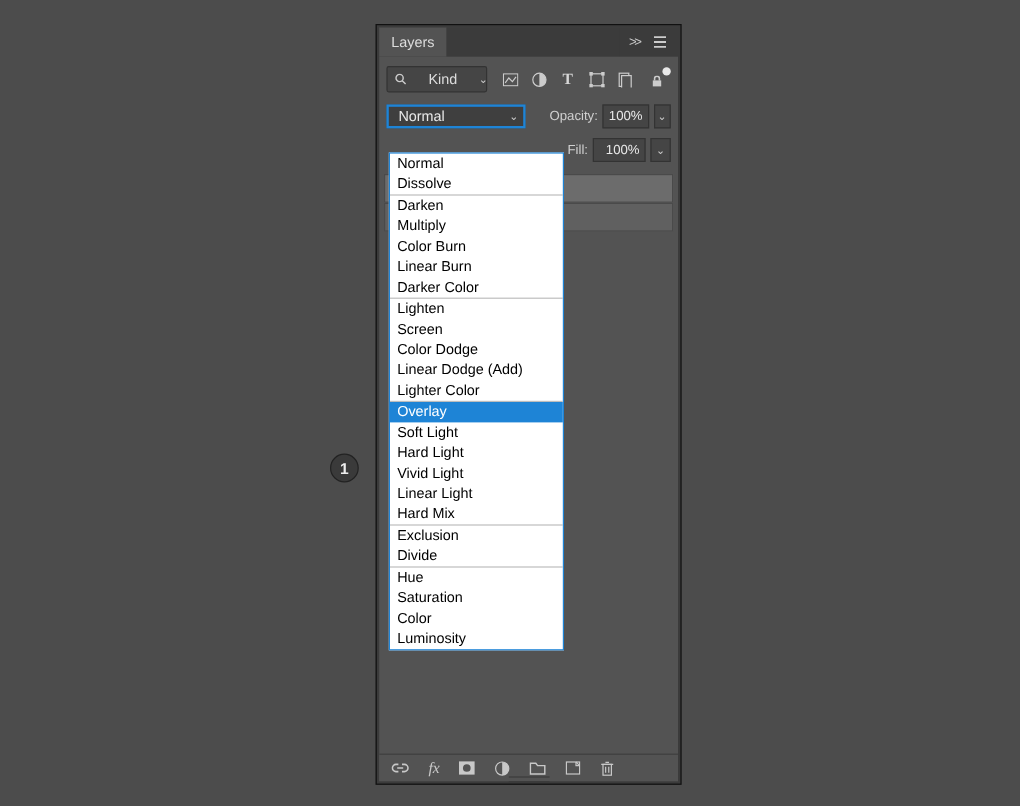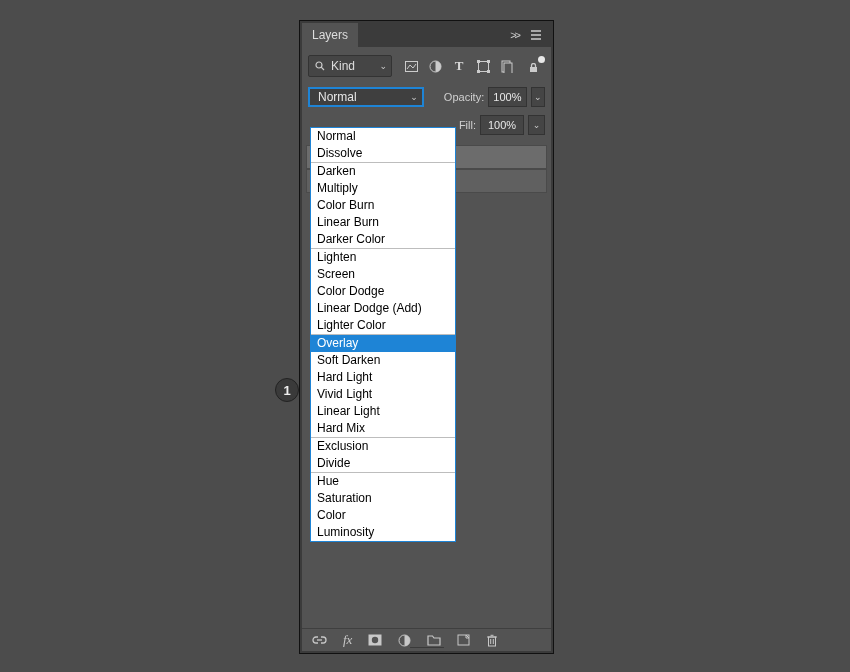--- a/index.html
+++ b/index.html
@@ -1,40 +1,40 @@
 <!DOCTYPE html>
 <html><head>
 <meta charset="utf-8">
 <style>
   html,body{margin:0;padding:0;width:850px;height:672px;background:#4c4c4c;font-family:"Segoe UI",Tahoma,Arial,sans-serif;font-size:12px;color:#ccc;overflow:hidden}
-  .frame{position:absolute;left:299px;top:20px;width:253px;height:632px;border:1px solid #111;background:#3b3b3b}
+  .frame{position:absolute;left:313px;top:20px;width:253px;height:632px;border:1px solid #111;background:#3b3b3b}
   .panel{position:absolute;left:2px;top:2px;right:2px;bottom:2px;background:#535353}
 
   
   .tabbar{height:24px;background:#3b3b3b;display:flex;align-items:stretch}
   .tab{background:#535353;color:#ddd;font-size:12px;padding:5px 10px 0 10px;height:24px;box-sizing:border-box;position:relative}
   .tab-after{flex:1;background:#3b3b3b}
   .tabbar-right{display:flex;align-items:center;gap:10px;padding:0 8px;background:#3b3b3b}
 
   
   .filterrow{display:flex;align-items:center;gap:6px;padding:8px 6px 10px 6px}
-  .kind-dd{display:flex;align-items:center;gap:6px;width:72px;height:20px;background:#454545;border:1px solid #333;border-radius:2px;padding:0 4px 0 6px;color:#ddd}
+  .kind-dd{display:flex;align-items:center;gap:18px;width:72px;height:20px;background:#454545;border:1px solid #333;border-radius:2px;padding:0 4px 0 6px;color:#ddd}
   .kind-dd .chev{margin-left:auto;font-size:9px;color:#ccc}
   .filter-icons{display:flex;align-items:center;gap:10px;margin-left:6px}
   .ficon{width:14px;height:14px;display:flex;align-items:center;justify-content:center;color:#d7d7d7}
   .lock-dot{position:relative;width:14px;height:14px}
   .lock-dot .lock{position:absolute;left:0;bottom:0;font-size:11px;color:#d7d7d7}
   .lock-dot .dot{position:absolute;right:-2px;top:-3px;width:7px;height:7px;border-radius:50%;background:#e8e8e8}
 
   
   .blendrow{display:flex;align-items:center;gap:4px;padding:0 6px 8px 6px;position:relative}
   .blend-dd{display:flex;align-items:center;width:136px;height:20px;border:2px solid #1e84d6;background:#3f3f3f;color:#e8e8e8;padding:0 4px 0 8px;box-sizing:border-box}
   .blend-dd .chev{margin-left:auto;font-size:9px;color:#ccc}
   .lbl{color:#d0d0d0;font-size:11px}
-  .valbox{display:flex;align-items:center;justify-content:center;height:18px;width:34px;border:1px solid #333;background:#454545;color:#e8e8e8;padding:0 4px;font-size:11px}
+  .valbox{display:flex;align-items:center;justify-content:flex-end;height:18px;width:34px;border:1px solid #333;background:#454545;color:#e8e8e8;padding:0 4px;font-size:11px}
   .chevbox{display:flex;align-items:center;justify-content:center;width:15px;height:18px;border:1px solid #333;background:#454545;color:#ccc;font-size:9px}
 
   
   .lockrow{display:flex;align-items:center;gap:4px;padding:0 6px 8px 20px}
 
   
   .layerlist{margin:2px 4px 0 4px}
   .layerrow{display:flex;align-items:center;height:22px;background:#606060;border:1px solid #4a4a4a;margin-bottom:0}
   .layerrow.sel{background:#6c6c6c}
 
@@ -174,21 +174,21 @@
         </div>
         <div class="ddgroup">
           <div class="dditem">Lighten</div>
           <div class="dditem">Screen</div>
           <div class="dditem">Color Dodge</div>
           <div class="dditem">Linear Dodge (Add)</div>
           <div class="dditem">Lighter Color</div>
         </div>
         <div class="ddgroup">
           <div class="dditem sel">Overlay</div>
-          <div class="dditem">Soft Darken</div>
+          <div class="dditem">Soft Light</div>
           <div class="dditem">Hard Light</div>
           <div class="dditem">Vivid Light</div>
           <div class="dditem">Linear Light</div>
           <div class="dditem">Hard Mix</div>
         </div>
         <div class="ddgroup">
           <div class="dditem">Exclusion</div>
           <div class="dditem">Divide</div>
         </div>
         <div class="ddgroup">

